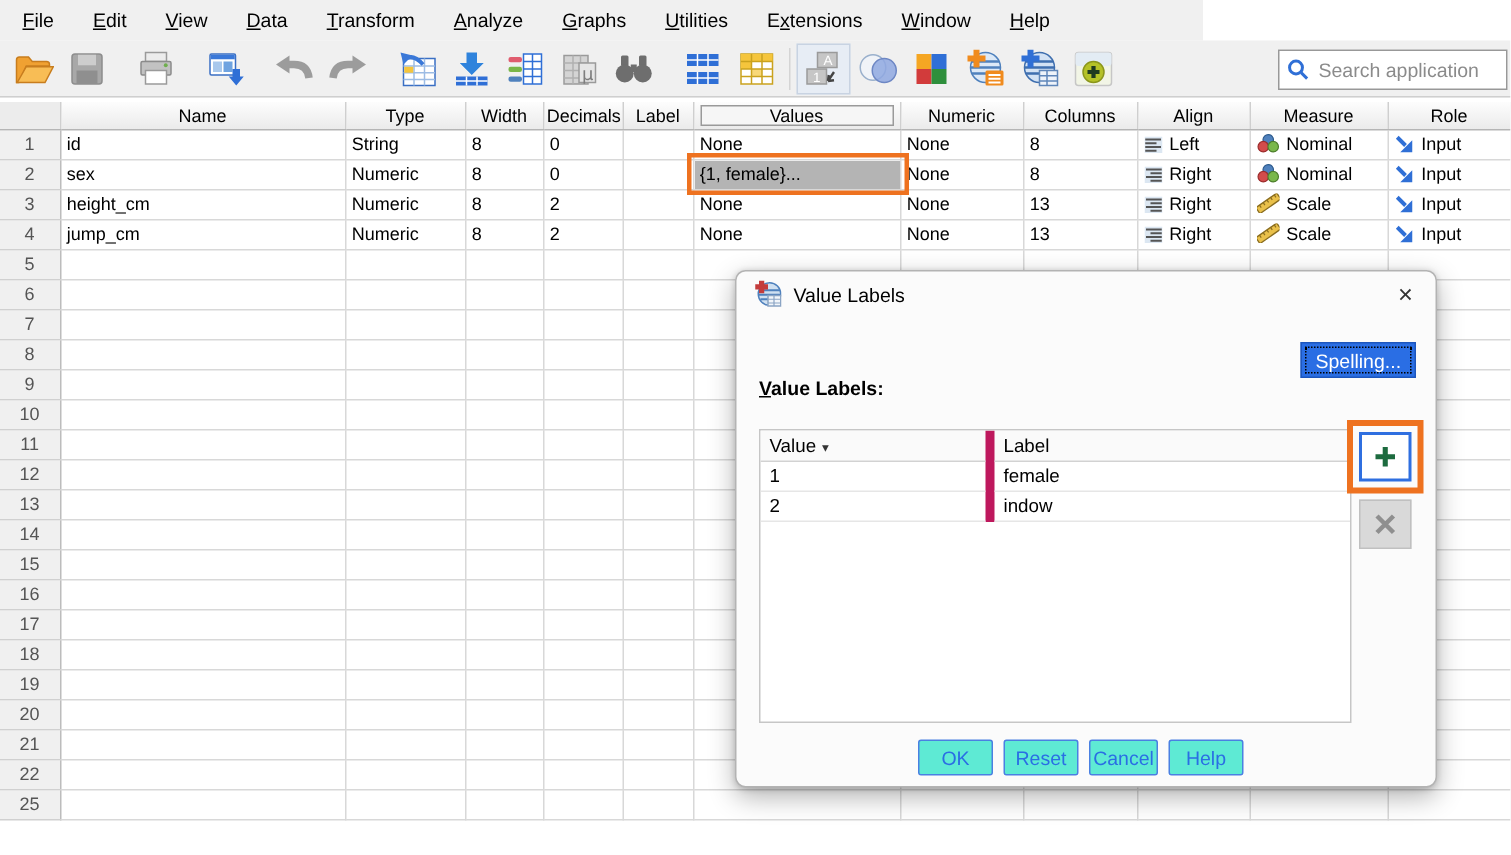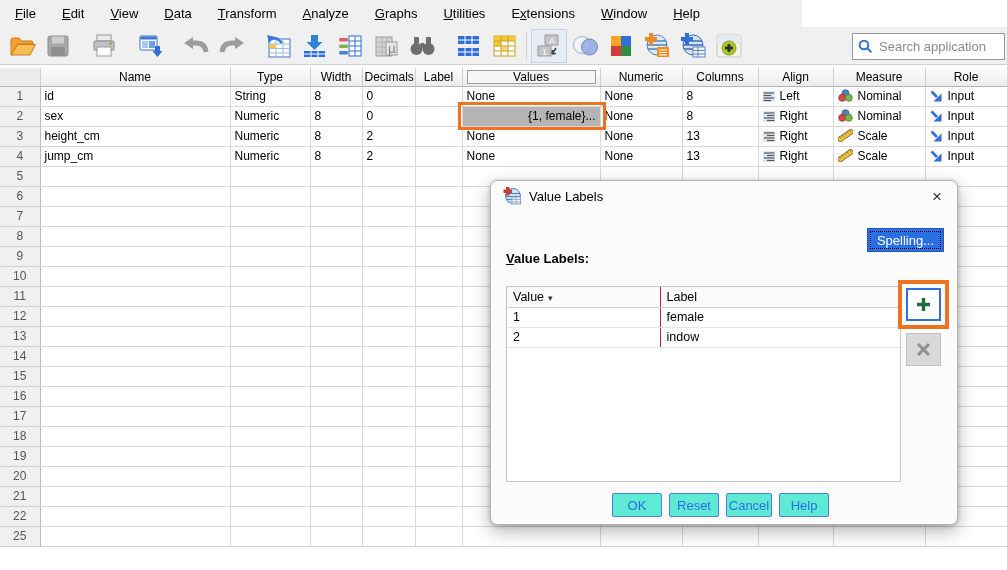--- a/index.html
+++ b/index.html
@@ -31,21 +31,21 @@
   .grid-wrap { position:absolute; top:68px; left:0; width:1007px; height:502px; overflow:hidden; }
   table.grid { border-collapse:collapse; table-layout:fixed; width:1007px; font-size:12px; }
   table.grid th { height:18px; font-weight:normal; text-align:center; padding:0 2px;
                   background:linear-gradient(#fdfdfd,#ebebeb); border-right:1px solid #cfcfcf;
                   border-bottom:1px solid #b5b5b5; overflow:hidden; white-space:nowrap; }
   table.grid th.corner { background:#ececec; }
   table.grid td { height:20px; padding:0 4px; border-right:1px solid var(--gridline);
                   border-bottom:1px solid var(--gridline); white-space:nowrap; overflow:hidden; }
   table.grid td.rownum { background:#f0f0f0; color:#555; text-align:center; padding:0;
                          border-right:1px solid #bcbcbc; border-bottom:1px solid #d0d0d0; }
-  table.grid td.sel { background:var(--sel);text-align:right; }
+  table.grid td.sel { background:var(--sel); }
   .pressbox { display:block; margin:1px 2px; border:1px solid #9a9a9a; background:#f6f6f6; height:14px;
               line-height:13px; }
   .ci { display:inline-block; vertical-align:-2px; margin-right:5px; line-height:0; }
 
   
   .annot-cell { position:absolute; left:458px; top:102px; width:148px; height:28px;
                 border:3px solid var(--annot); z-index:6; pointer-events:none; }
   .annot-plus { position:absolute; left:407px; top:99px; width:51px; height:49px;
                 border:4px solid var(--annot); z-index:30; pointer-events:none; }
 
@@ -61,21 +61,21 @@
   .btn-spelling { position:absolute; right:13px; top:47px; width:77px; height:24px; background:#2a6ee4;
                   border:1px solid #1d56bd; color:#fff; display:flex; align-items:center; justify-content:center;
                   outline:1px dotted #000; outline-offset:-4px; }
   .vl-label { position:absolute; left:15px; top:70px;font-weight:bold; }
   .vl-label .key { text-decoration:underline; }
   .vl-table { position:absolute; left:15px; top:105px; width:395px; height:196px; background:#fff;
               border:1px solid #c6c6c6; overflow:hidden; }
   .vl-table table { border-collapse:collapse; table-layout:fixed; width:100%; font-size:12.5px; }
   .vl-table th { height:20px; font-weight:normal; text-align:left; padding:0 6px; background:#fafafa;
                  border-bottom:1px solid #d2d2d2; }
-  .vl-table th.vcol, .vl-table td.vcol { border-right:1px solid #be185d; }
+  .vl-table th.vcol, .vl-table td.vcol { border-right:6px solid #be185d; }
   .vl-table td { height:20px; padding:0 6px; border-bottom:1px solid #e6e6e6; }
   .sort { font-size:9px; color:#333; margin-left:4px; }
   .btn-plus { position:absolute; left:415px; top:107px; width:35px; height:33px; background:#fff;
               border:2px solid #2f6fe0; display:flex; align-items:center; justify-content:center; }
   .btn-del { position:absolute; left:415px; top:152px; width:35px; height:33px; background:#d9d9d9;
              border:1px solid #c0c0c0; display:flex; align-items:center; justify-content:center; }
   .dlg-buttons { position:absolute; left:121px; top:312px; display:flex; gap:7px; }
   .dlg-btn { height:24px; background:#5eead4; border:1px solid #4a80e2; color:#2a6ee4; border-radius:2px;
              display:flex; align-items:center; justify-content:center; font-size:13px; }
   .w50{width:50px} .w46{width:46px}

